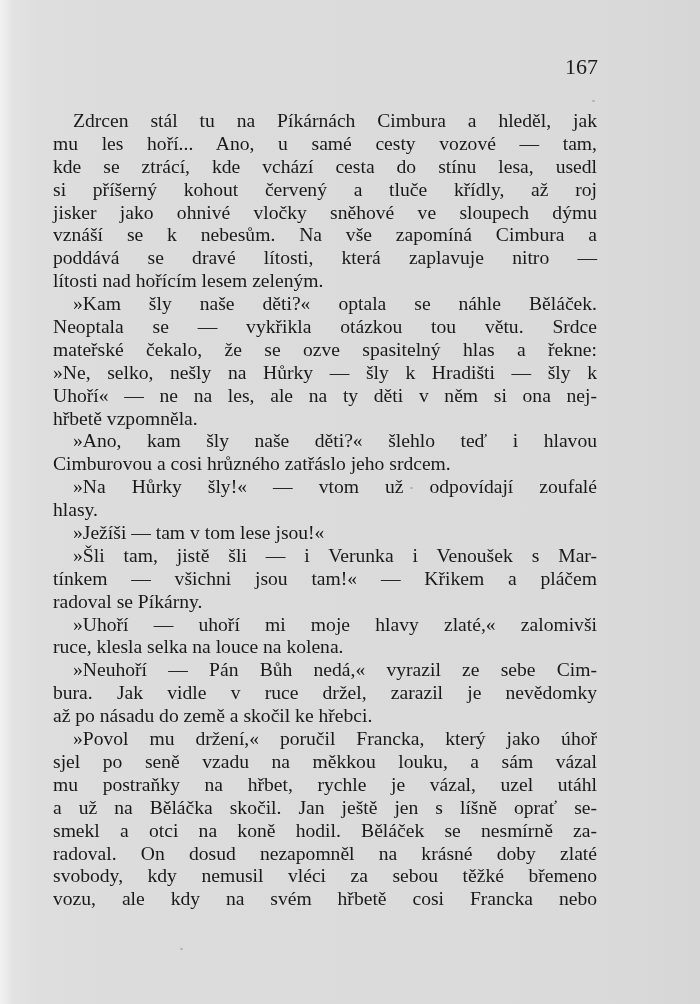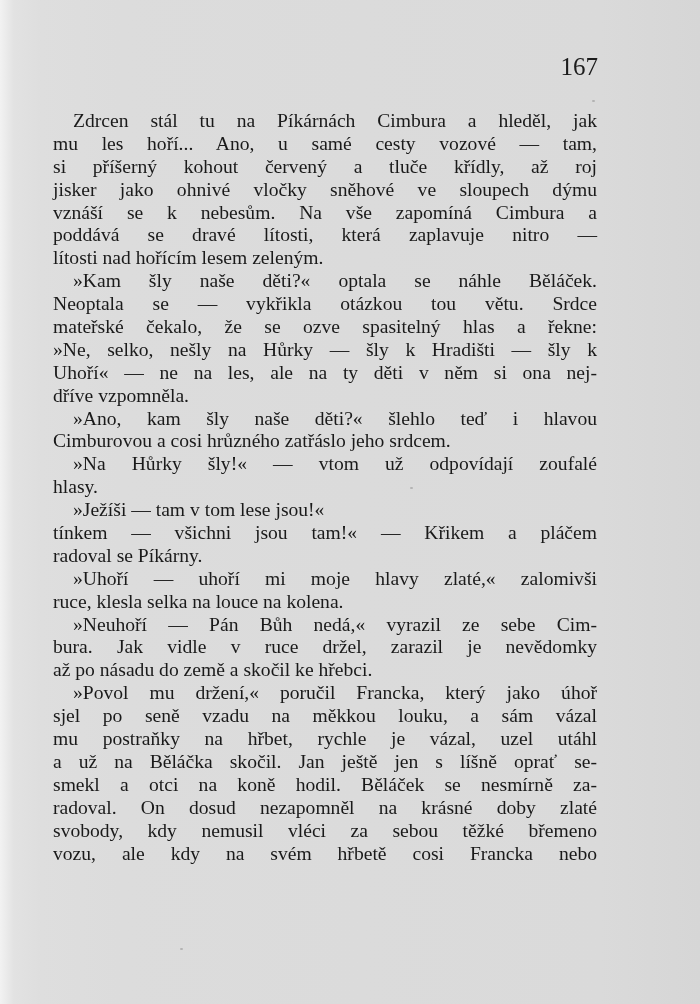--- a/index.html
+++ b/index.html
@@ -21,21 +21,21 @@
       width: 700px; height: 1004px;
       background:
         linear-gradient(90deg, #f2f2f2 0px, #e2e2e2 14px, #dedede 40px, #dcdcdc 120px, #dadada 600px, #d6d6d6 700px);
     }
     .page-number {
       position: absolute;
       top: 53px;
       left: 560px;
       width: 38px;
       text-align: right;
-      font-size: 25px;
+      font-size: 22px;
       line-height: 28px;
       color: #1c1c1c;
     }
     .text-block {
       position: absolute;
       left: 53px;
       top: 110px;
       width: 544px;
     }
     .line {
@@ -64,36 +64,38 @@
     }
   </style>
 </head>
 <body>
 
 <div class="page">
   <div class="page-number">167</div>
   <div class="text-block" id="text-block">
       <span class="line indent">Zdrcen stál tu na Píkárnách Cimbura a hleděl, jak</span>
       <span class="line">mu les hoří... Ano, u samé cesty vozové — tam,</span>
+      <span class="line">kde se ztrácí, kde vchází cesta do stínu lesa, usedl</span>
       <span class="line">si příšerný kohout červený a tluče křídly, až roj</span>
       <span class="line">jisker jako ohnivé vločky sněhové ve sloupech dýmu</span>
       <span class="line">vznáší se k nebesům. Na vše zapomíná Cimbura a</span>
       <span class="line">poddává se dravé lítosti, která zaplavuje nitro —</span>
       <span class="line last">lítosti nad hořícím lesem zeleným.</span>
       <span class="line indent">»Kam šly naše děti?« optala se náhle Běláček.</span>
       <span class="line">Neoptala se — vykřikla otázkou tou větu. Srdce</span>
       <span class="line">mateřské čekalo, že se ozve spasitelný hlas a řekne:</span>
       <span class="line">»Ne, selko, nešly na Hůrky — šly k Hradišti — šly k</span>
       <span class="line">Uhoří« — ne na les, ale na ty děti v něm si ona nej-</span>
-      <span class="line last">dříve vzpomněla.</span>
+      <span class="line last">hřbetě vzpomněla.</span>
       <span class="line indent">»Ano, kam šly naše děti?« šlehlo teď i hlavou</span>
       <span class="line last">Cimburovou a cosi hrůzného zatřáslo jeho srdcem.</span>
       <span class="line indent">»Na Hůrky šly!« — vtom už odpovídají zoufalé</span>
       <span class="line last">hlasy.</span>
       <span class="line indent last">»Ježíši — tam v tom lese jsou!«</span>
+      <span class="line indent">»Šli tam, jistě šli — i Verunka i Venoušek s Mar-</span>
       <span class="line">tínkem — všichni jsou tam!« — Křikem a pláčem</span>
       <span class="line last">radoval se Píkárny.</span>
       <span class="line indent">»Uhoří — uhoří mi moje hlavy zlaté,« zalomivši</span>
       <span class="line last">ruce, klesla selka na louce na kolena.</span>
       <span class="line indent">»Neuhoří — Pán Bůh nedá,« vyrazil ze sebe Cim-</span>
       <span class="line">bura. Jak vidle v ruce držel, zarazil je nevědomky</span>
       <span class="line last">až po násadu do země a skočil ke hřebci.</span>
       <span class="line indent">»Povol mu držení,« poručil Francka, který jako úhoř</span>
       <span class="line">sjel po seně vzadu na měkkou louku, a sám vázal</span>
       <span class="line">mu postraňky na hřbet, rychle je vázal, uzel utáhl</span>

